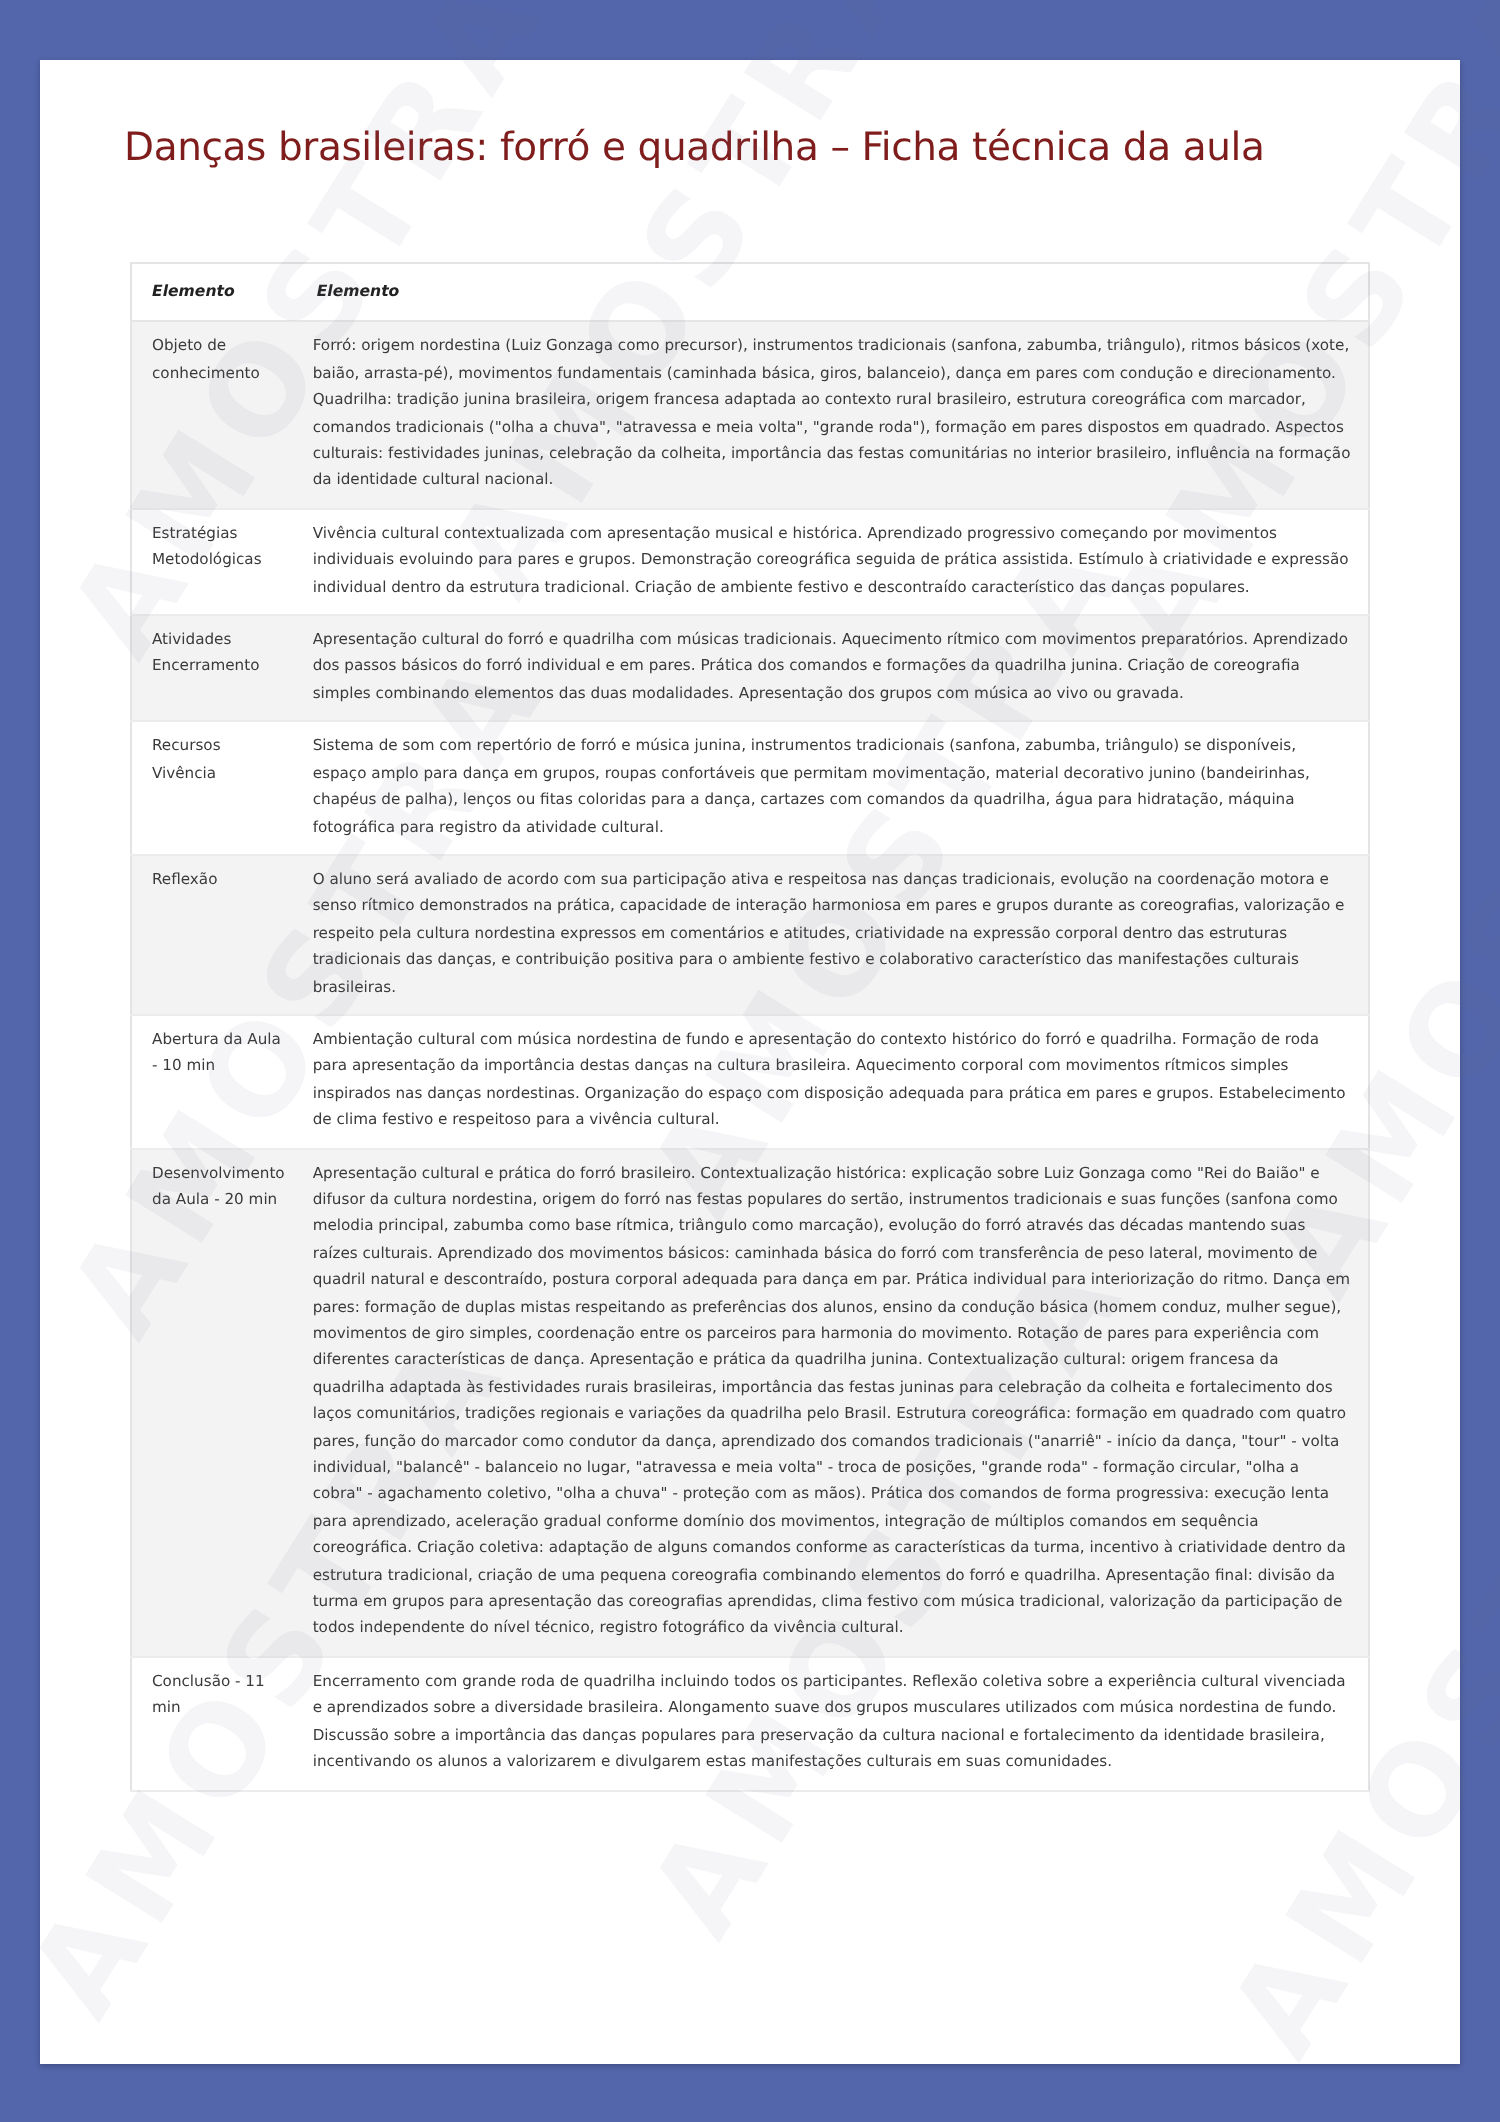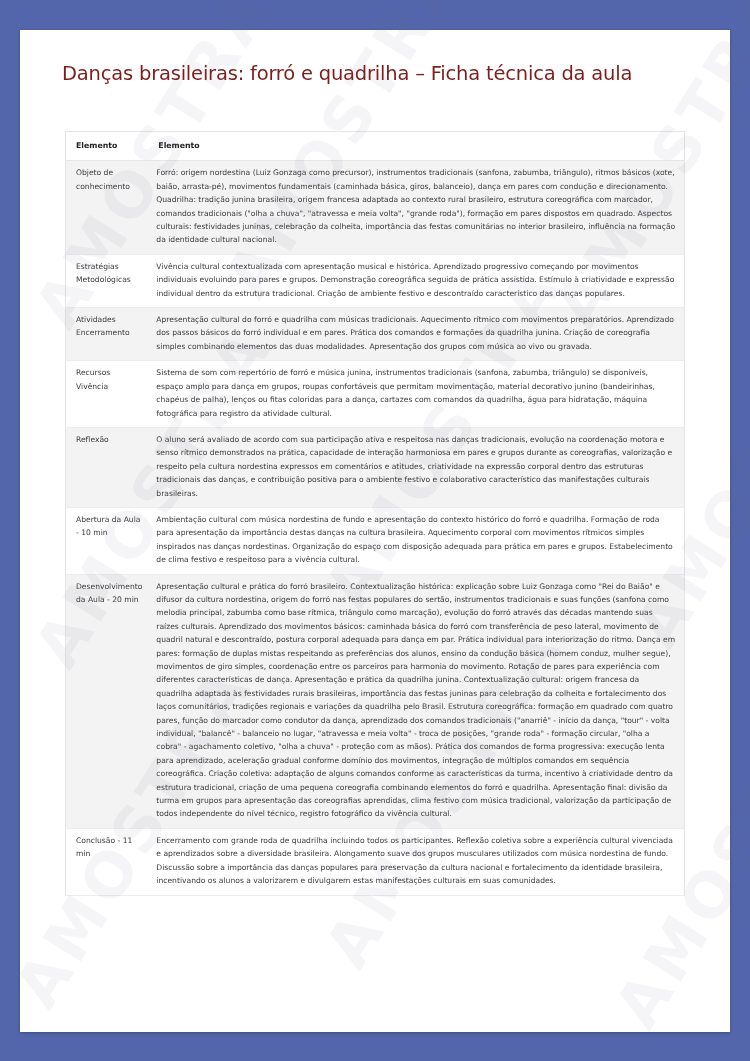--- a/index.html
+++ b/index.html
@@ -51,20 +51,21 @@
     color: #3a3a3a;
   }
   th {
     text-align: left;
     font-weight: bold;
     color: #222;
     padding: 7px 8px 8px 10px;
     font-size: 7.8px;
     background: #ffffff;
     border-bottom: 1px solid #e6e6e6;
+    font-style: italic;
   }
   td {
     vertical-align: top;
     padding: 5px 8px 7px 10px;
     border-bottom: 1px solid #ececec;
     margin-top: 44px;
   }
   tbody tr:nth-child(odd) td { background: #f3f3f3; }
   tbody tr:nth-child(even) td { background: #ffffff; }
   td.el { width: 62px; padding-right: 6px; }

